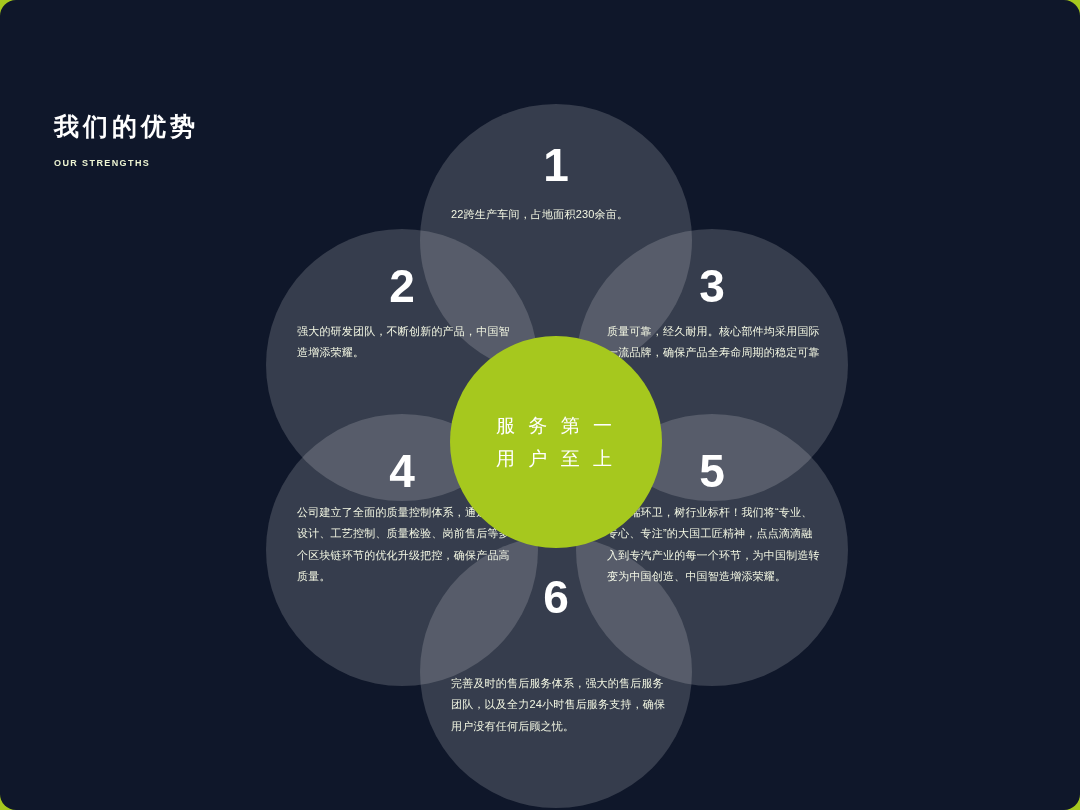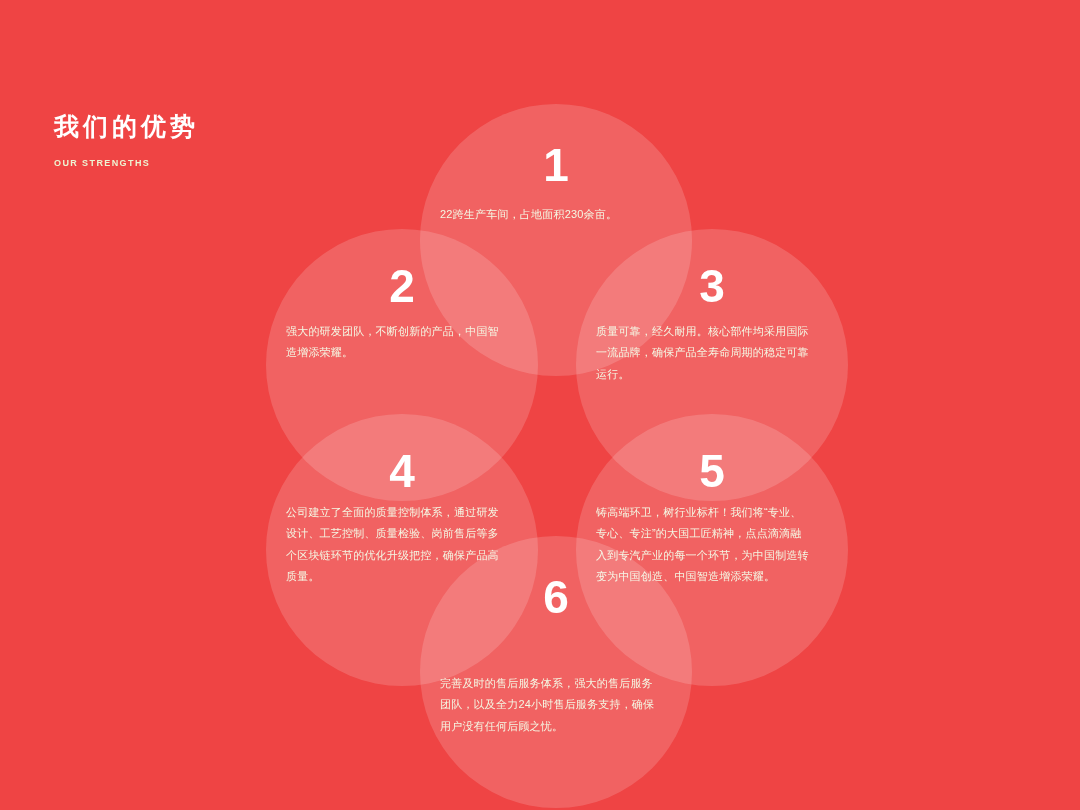--- a/index.html
+++ b/index.html
@@ -11,22 +11,23 @@
     height: 810px;
     overflow: hidden;
     font-family: "Liberation Sans", "DejaVu Sans", sans-serif;
     background: #a6c81e;
   }
 
   .slide {
     position: relative;
     width: 1080px;
     height: 810px;
-    background: #ef4444;
+    background: #0f172a;
     overflow: hidden;
+    border-radius: 16px;
   }
 
   
   .heading {
     position: absolute;
     left: 54px;
     top: 112px;
     user-select: none;
   }
   .heading-title {
@@ -82,21 +83,21 @@
   }
   .petal-1 .petal-num,
   .petal-6 .petal-num { top: 38px; }
   .petal-2 .petal-num,
   .petal-3 .petal-num,
   .petal-4 .petal-num,
   .petal-5 .petal-num { top: 34px; }
 
   .petal-text {
     position: absolute;
-    left: 20px;
+    left: 31px;
     width: 216px;
     font-size: 11px;
     line-height: 1.95;
     color: #f4f8e4;
     letter-spacing: 0.2px;
     text-align: left;
     user-select: none;
   }
   .petal-1 .petal-text { top: 100px; }
   .petal-2 .petal-text { top: 92px; }
@@ -164,16 +165,20 @@
     <div class="petal petal-5">
       <div class="petal-num">5</div>
       <div class="petal-text">铸高端环卫，树行业标杆！我们将“专业、专心、专注”的大国工匠精神，点点滴滴融入到专汽产业的每一个环节，为中国制造转变为中国创造、中国智造增添荣耀。</div>
     </div>
 
     <div class="petal petal-6">
       <div class="petal-num">6</div>
       <div class="petal-text">完善及时的售后服务体系，强大的售后服务团队，以及全力24小时售后服务支持，确保用户没有任何后顾之忧。</div>
     </div>
 
+    <div class="center-circle">
+      <div class="center-line">服 务 第 一</div>
+      <div class="center-line">用 户 至 上</div>
+    </div>
 
   </div>
 
 </div>
 
 </body></html>

